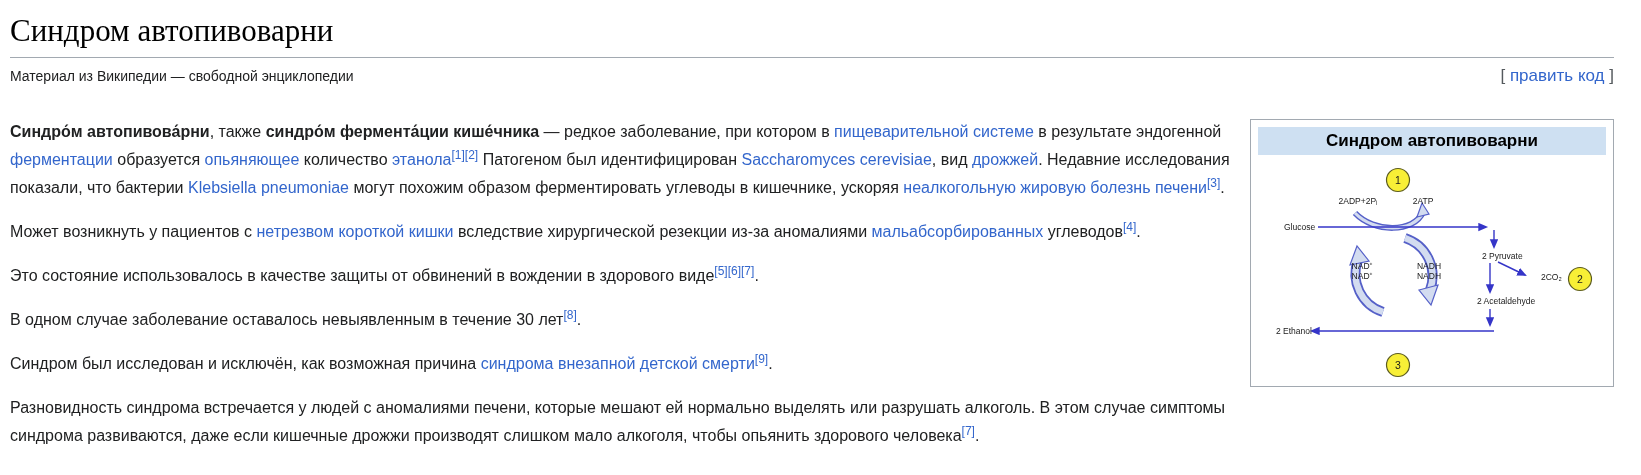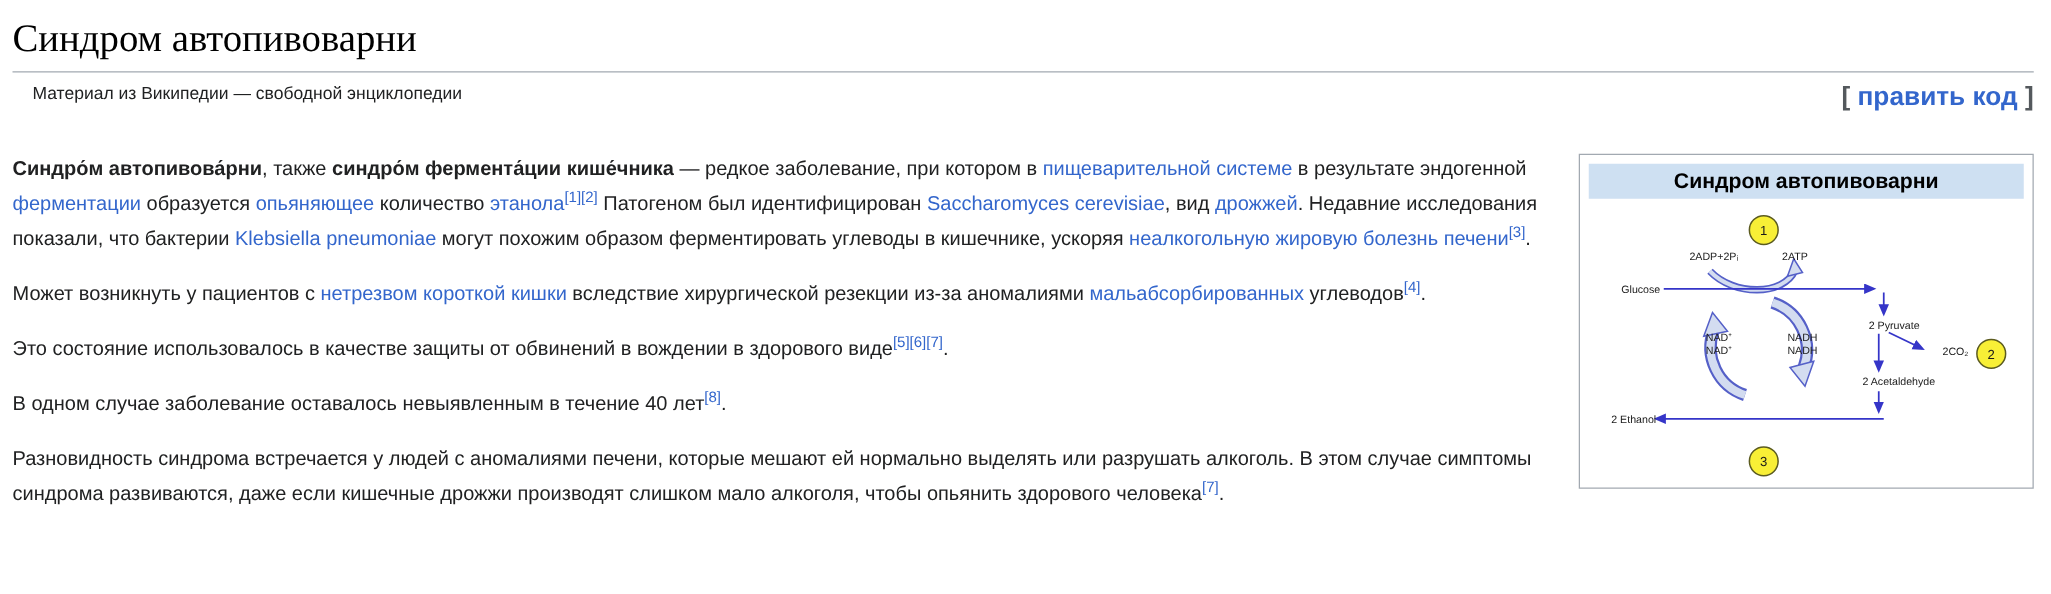--- a/index.html
+++ b/index.html
@@ -2,33 +2,33 @@
 <html><head>
 <meta charset="utf-8">
 <style>
   * { box-sizing: border-box; }
   html, body { margin: 0; padding: 0; background: #fff; }
   body {
     width: 1641px; height: 475px; overflow: hidden;
     font-family: "Liberation Sans", sans-serif;
     color: #202122;
   }
-  .page { padding: 10px 14px 0 10px; }
+  .page { padding: 10px 27px 0 10px; }
   h1.page-title {
     font-family: "Liberation Serif", "DejaVu Serif", serif;
     font-weight: 400; font-size: 31px; line-height: 38px;
     margin: 0; padding: 2px 0 7px;
     border-bottom: 1px solid #a2a9b1; color: #000;
   }
   .subrow {
-    display: flex; justify-content: space-between; align-items: flex-start;
-    margin-top: 8px; font-size: 14px; margin-left: 16px;
+    display: flex; justify-content: space-between; align-items: center;
+    margin-top: 8px; font-size: 14px;
   }
   .site-subtitle { color: #202122; }
-  .editsection { font-size: 21px; color: #54595d; white-space: nowrap; font-weight: bold; }
+  .editsection { font-size: 17px; color: #54595d; white-space: nowrap; }
   .editsection a { color: #3366cc; text-decoration: none; cursor: pointer; }
   .content { margin-top: 32px; font-size: 16px; line-height: 28px; }
   .infobox {
     float: right; width: 364px;
     border: 1px solid #a2a9b1; background: #fff;
     padding: 7px; margin: 1px 0 16px 20px;
   }
   .infobox-title {
     background: #cee0f2; color: #000;
     text-align: center; font-weight: bold; font-size: 17px;
@@ -109,18 +109,19 @@
           <circle cx="140" cy="208" r="11.5" fill="#f8ef36" stroke="#5b5b20" stroke-width="1.2"></circle>
           <text x="140" y="212" text-anchor="middle" font-size="10.5" fill="#333">3</text>
         </g>
       </svg>
     </div>
 
     <div>
         <p class="para"><b>Синдро́м автопивова́рни</b><span>, также </span><b>синдро́м фермента́ции кише́чника</b><span> — редкое заболевание, при котором в </span><a>пищеварительной системе</a><span> в результате эндогенной </span><a>ферментации</a><span> образуется </span><a>опьяняющее</a><span> количество </span><a>этанола</a><sup><a>[1]</a></sup><sup><a>[2]</a></sup><span> Патогеном был идентифицирован </span><a>Saccharomyces cerevisiae</a><span>, вид </span><a>дрожжей</a><span>. Недавние исследования показали, что бактерии </span><a>Klebsiella pneumoniae</a><span> могут похожим образом ферментировать углеводы в кишечнике, ускоряя </span><a>неалкогольную жировую болезнь печени</a><sup><a>[3]</a></sup><span>.</span></p>
         <p class="para"><span>Может возникнуть у пациентов с </span><a>нетрезвом короткой кишки</a><span> вследствие хирургической резекции из-за аномалиями </span><a>мальабсорбированных</a><span> углеводов</span><sup><a>[4]</a></sup><span>.</span></p>
         <p class="para"><span>Это состояние использовалось в качестве защиты от обвинений в вождении в здорового виде</span><sup><a>[5]</a></sup><sup><a>[6]</a></sup><sup><a>[7]</a></sup><span>.</span></p>
-        <p class="para"><span>В одном случае заболевание оставалось невыявленным в течение 40 лет</span><sup><a>[8]</a></sup><span>.</span></p>
+        <p class="para"><span>В одном случае заболевание оставалось невыявленным в течение 30 лет</span><sup><a>[8]</a></sup><span>.</span></p>
+        <p class="para"><span>Синдром был исследован и исключён, как возможная причина </span><a>синдрома внезапной детской смерти</a><sup><a>[9]</a></sup><span>.</span></p>
         <p class="para"><span>Разновидность синдрома встречается у людей с аномалиями печени, которые мешают ей нормально выделять или разрушать алкоголь. В этом случае симптомы синдрома развиваются, даже если кишечные дрожжи производят слишком мало алкоголя, чтобы опьянить здорового человека</span><sup><a>[7]</a></sup><span>.</span></p>
       </div>
 
   </div>
 </div>
 
 </body></html>

